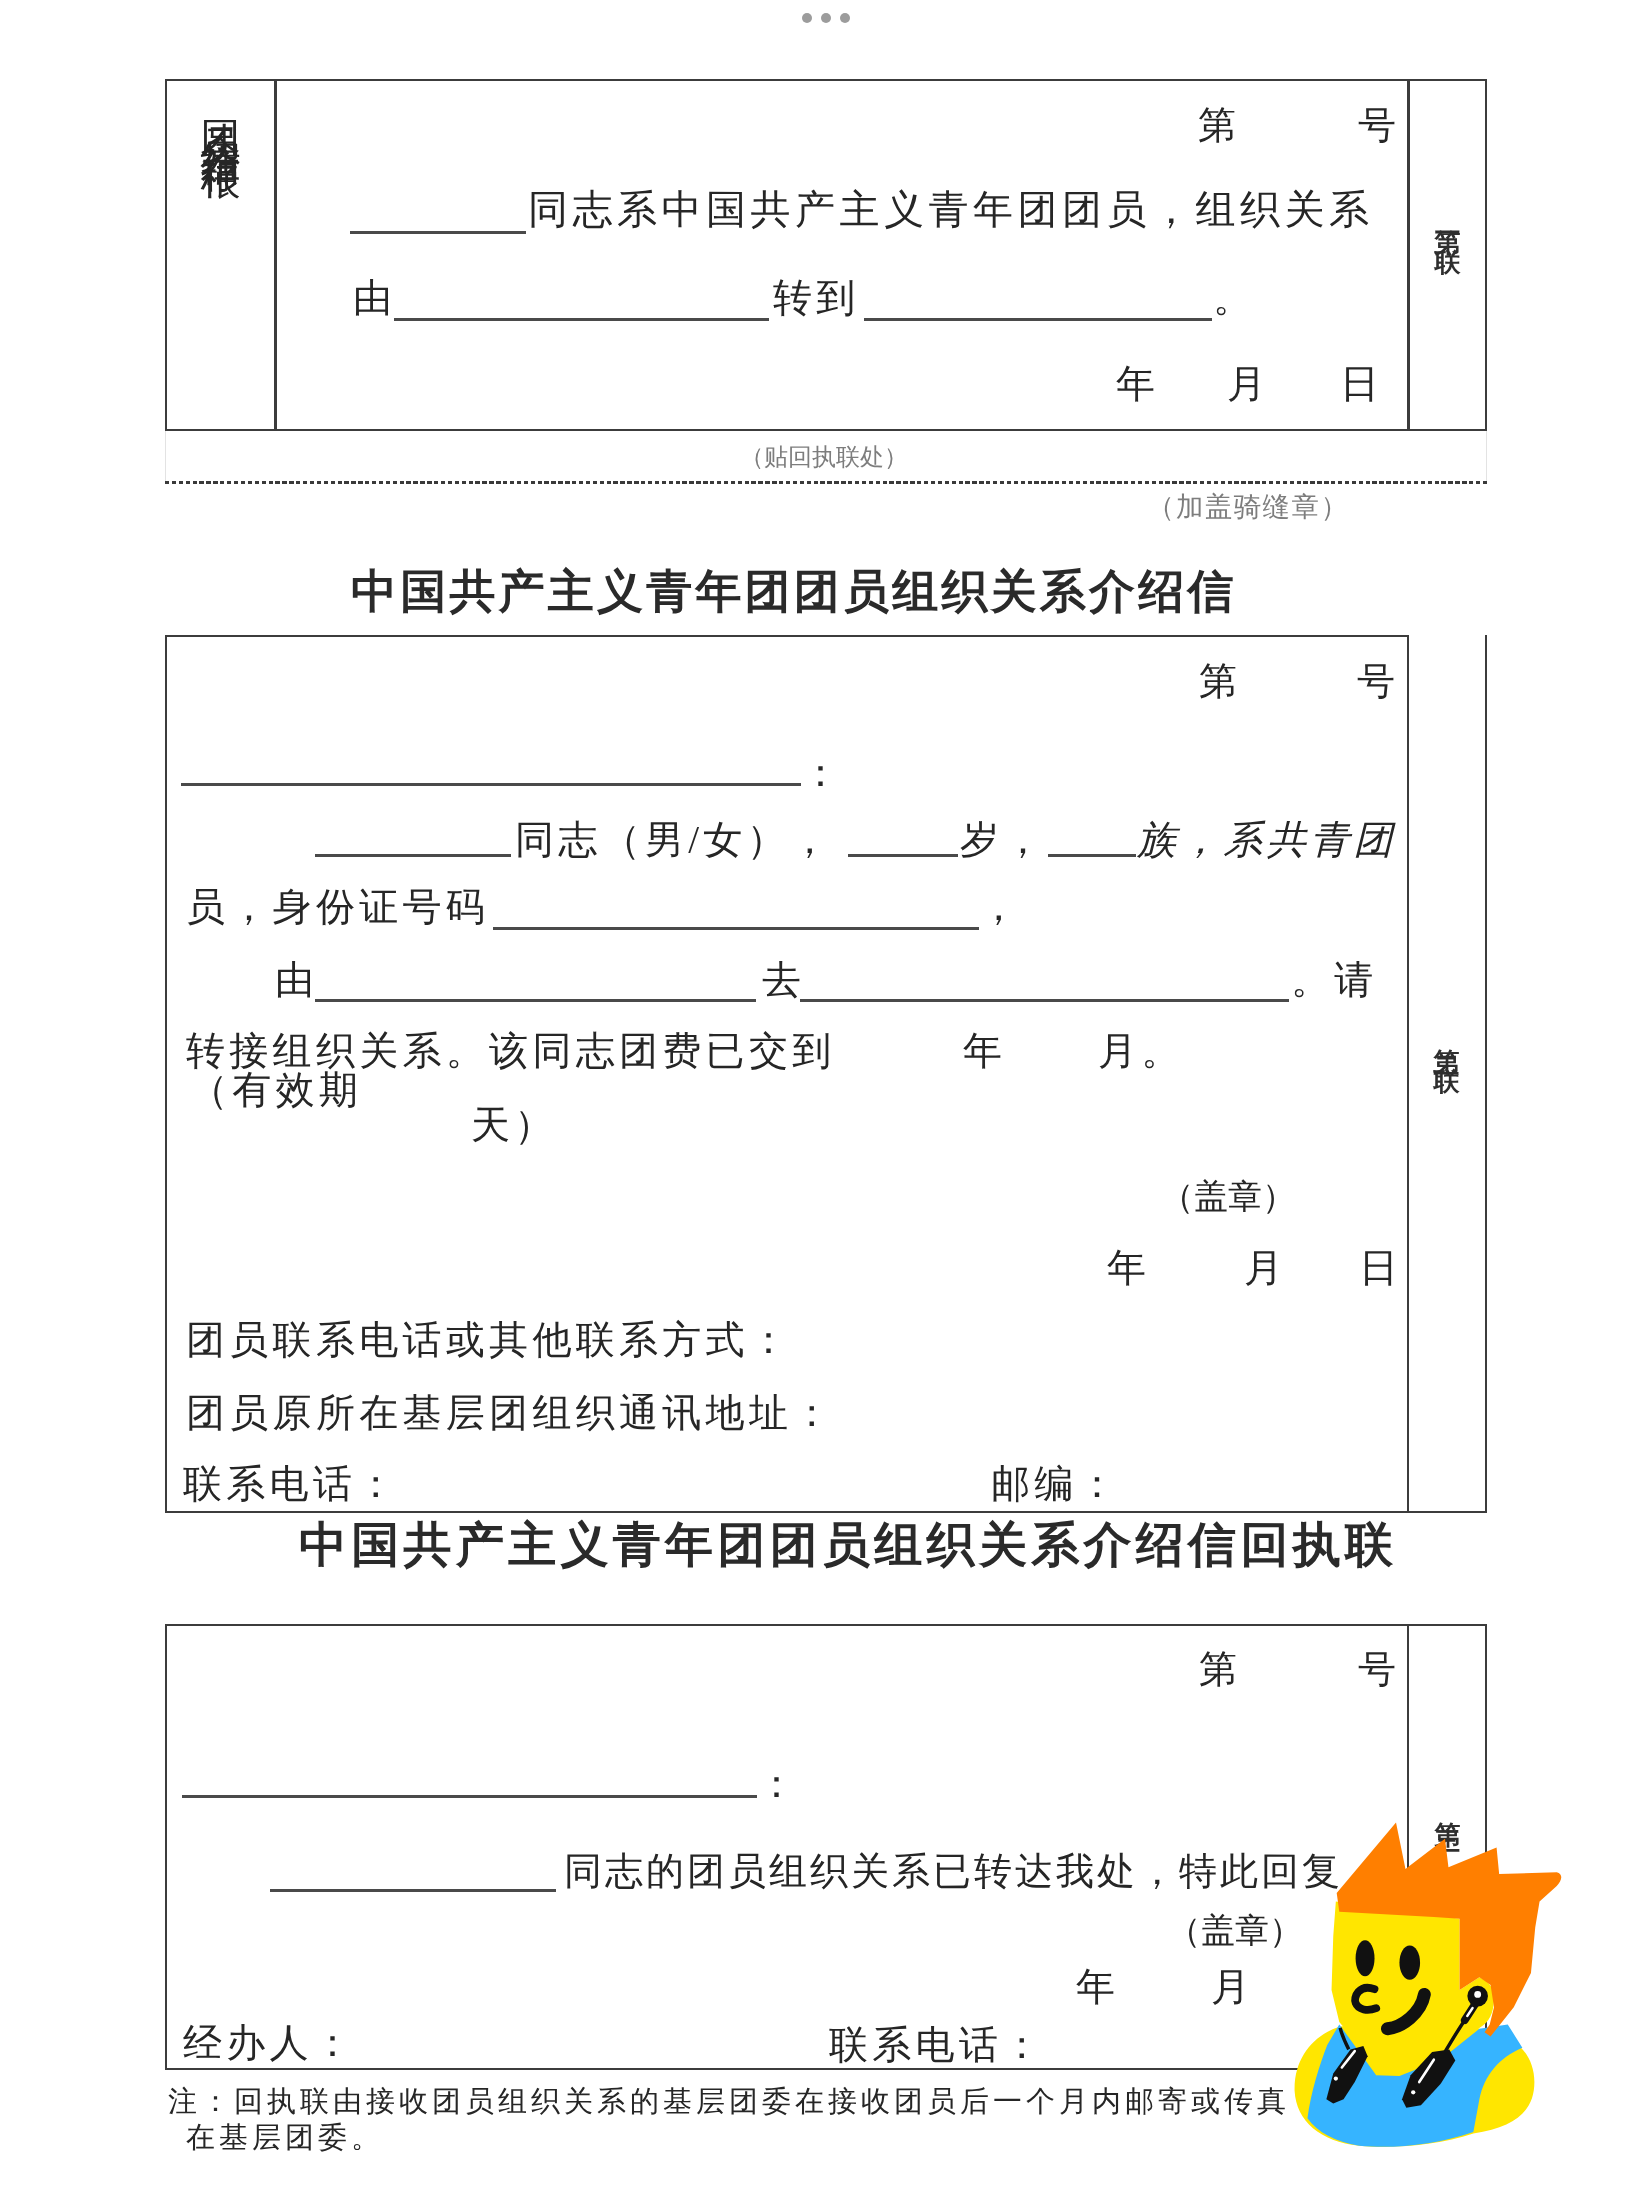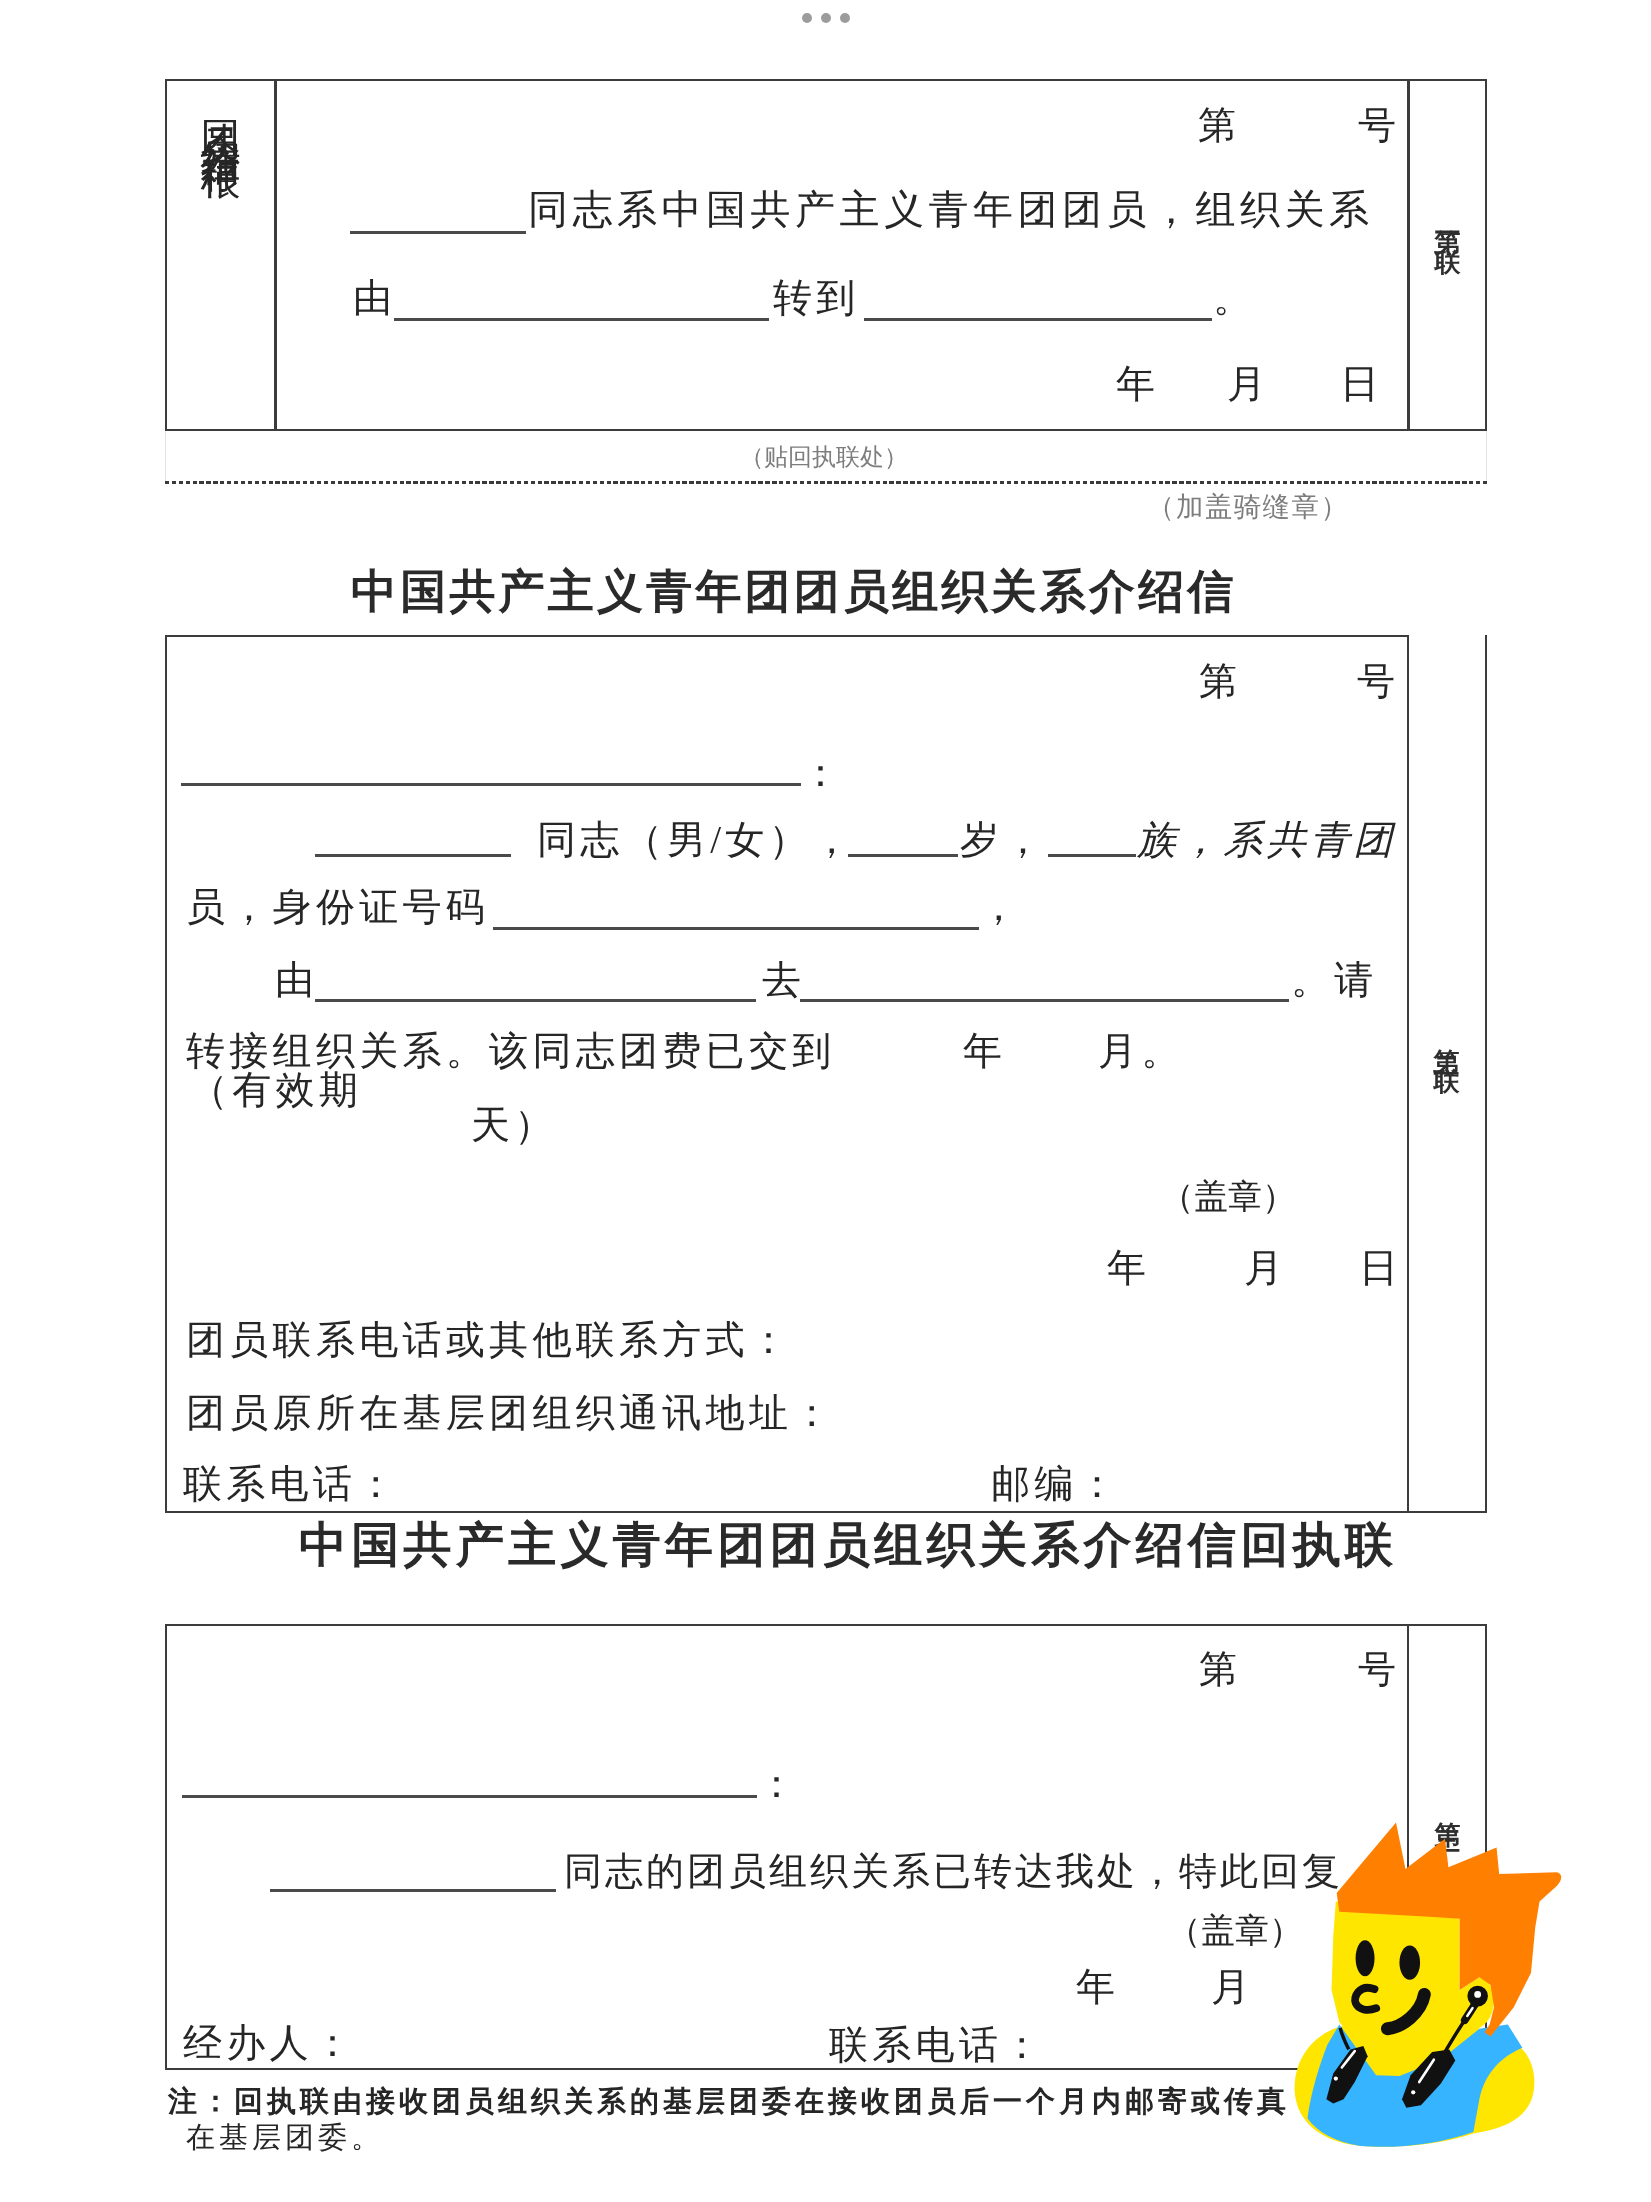--- a/index.html
+++ b/index.html
@@ -79,21 +79,21 @@
 <div class="frame" style="left:165px;top:635px;width:1244px;height:878px;"></div>
 <div class="col" style="left:1407px;top:635px;width:80px;height:878px;"></div>
 
 <div class="t" style="left:1199px;top:662px;font-size:38px;">第</div>
 <div class="t" style="left:1357px;top:662px;font-size:38px;">号</div>
 
 <div class="u" style="left:181px;top:783px;width:620px;"></div>
 <div class="t" style="left:801px;top:753px;">：</div>
 
 <div class="u" style="left:315px;top:854px;width:196px;"></div>
-<div class="t" style="left:537px;top:820px;">同志（男/女），</div>
+<div class="t" style="left:515px;top:820px;">同志（男/女），</div>
 <div class="u" style="left:848px;top:854px;width:110px;"></div>
 <div class="t" style="left:960px;top:820px;">岁，</div>
 <div class="u" style="left:1048px;top:854px;width:88px;"></div>
 <div class="t" style="left:1137px;top:820px;font-style:italic;">族，系共青团</div>
 
 <div class="t" style="left:186px;top:887px;">员，身份证号码</div>
 <div class="u" style="left:493px;top:927px;width:486px;"></div>
 <div class="t" style="left:979px;top:887px;">，</div>
 
 <div class="t" style="left:275px;top:960px;">由</div>
@@ -139,21 +139,21 @@
 <div class="t" style="left:1167px;top:1914px;font-size:34px;letter-spacing:0;">（盖章）</div>
 
 <div class="t" style="left:1076px;top:1967px;">年</div>
 <div class="t" style="left:1211px;top:1967px;">月</div>
 
 <div class="t" style="left:183px;top:2023px;text-align:right;">经办人：</div>
 <div class="t" style="left:829px;top:2025px;">联系电话：</div>
 
 <div class="copy" style="left:1435px;top:1801px;">第三</div>
 
-<div class="t" style="left:168px;top:2087px;font-size:29px;letter-spacing:4px;font-weight:bold;">注：回执联由接收团员组织关系的基层团委在接收团员后一个月内邮寄或传真</div>
+<div class="t" style="left:168px;top:2087px;font-size:29px;letter-spacing:4px;">注：回执联由接收团员组织关系的基层团委在接收团员后一个月内邮寄或传真</div>
 <div class="t" style="left:186px;top:2123px;font-size:29px;letter-spacing:4px;">在基层团委。</div>
 
 <svg class="sticker" viewBox="0 0 400 420" xmlns="http://www.w3.org/2000/svg">
 
   <path d="M25,330 C24,288 52,262 80,255 L240,258 C278,262 304,286 304,320 C304,352 284,372 233,380 C190,394 140,398 100,394 C55,389 27,366 25,330 Z" fill="#FFE600"></path>
 
   <path d="M77,253 L120,312 L200,290 L240,258 L273,253 L290,280 C262,292 246,312 240,340 L233,378 C190,393 140,398 100,394 C72,389 52,379 40,362 C44,332 54,300 63,277 Z" fill="#36B4FF"></path>
 
   <path d="M73,110 L217,130 L217,213 L240,198 C252,203 258,212 257,225 C256,240 252,250 240,257 L233,263 L213,270 L200,287 L180,300 L147,313 L120,312 L110,290 L77,250 L68,213 L70,150 Z" fill="#FFE600"></path>
 

